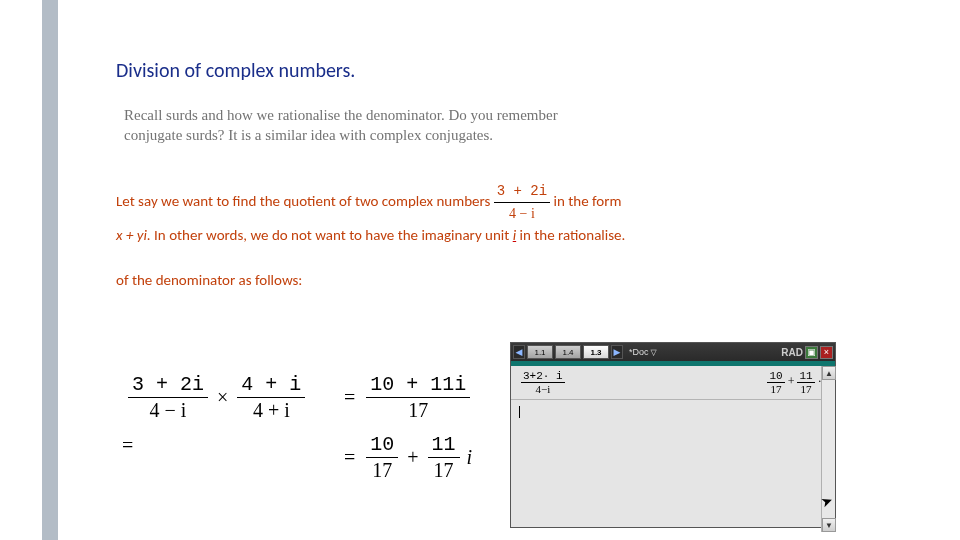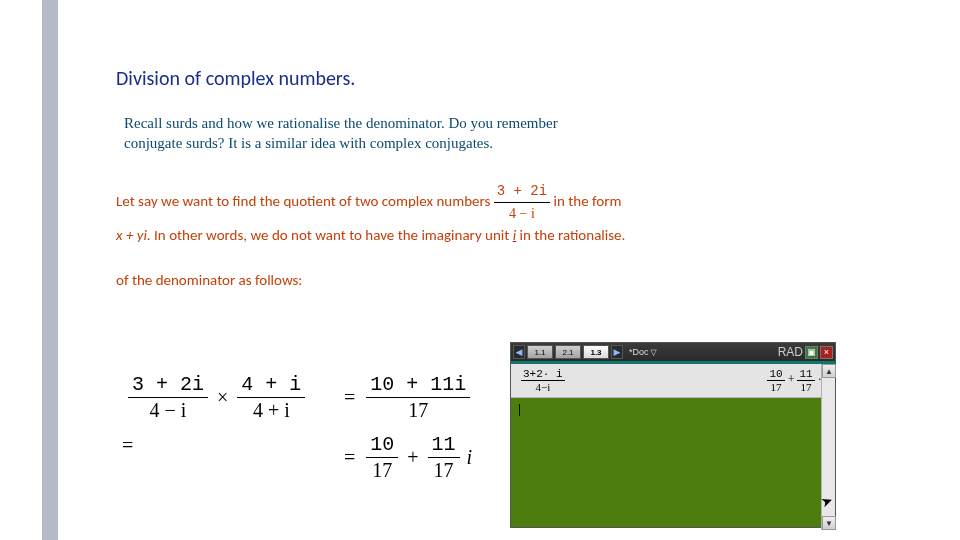--- a/index.html
+++ b/index.html
@@ -15,36 +15,36 @@
     position: absolute;
     left: 42px;
     top: 0;
     width: 16px;
     height: 540px;
     background: #b3bcc6;
   }
   .content {
     position: absolute;
     left: 116px;
-    top: 66px;
+    top: 58px;
     width: 730px;
   }
   .title {
     font-family: "Calibri", Arial, sans-serif;
     font-size: 20px;
     color: #1a2e8a;
     margin-bottom: 24px;
   }
   .recall {
     font-size: 15px;
-    color: #0c4a6e;
+    color: #737373;
     line-height: 1.3;
     width: 480px;
     margin-left: 8px;
-    margin-bottom: 28px;
+    margin-bottom: 36px;
   }
   .body-text {
     font-family: "Calibri", Arial, sans-serif;
     font-size: 15px;
     color: #c2410c;
     line-height: 1.5;
     margin-bottom: 18px;
   }
   .body-text .i-red { font-style: italic; text-decoration: underline; text-decoration-color: #cc0000; }
   .frac {
@@ -98,34 +98,34 @@
     border: 1px solid #555;
     border-radius: 0;
     color: #000;
     font-size: 8px;
     display: flex; align-items: center; justify-content: center;
   }
   .calc-tab.active { background: linear-gradient(#fefefe, #d8d8d8); font-weight: bold; }
   .calc-doc { margin-left: 4px; color: #ddd; font-size: 9px; }
   .calc-doc .drop { font-size: 8px; margin-left: 2px; }
   .calc-right { margin-left: auto; display: flex; gap: 2px; align-items: center; }
-  .calc-badge { font-size: 12px; color: #ccc; }
+  .calc-badge { font-size: 10px; color: #ccc; font-weight: bold; }
   .calc-btn-sm {
     width: 13px; height: 13px;
     border: 1px solid #777;
     display: flex; align-items: center; justify-content: center;
     font-size: 9px;
   }
   .calc-btn-green { background: #3c7a3c; color: #fff; }
   .calc-btn-red { background: #aa2020; color: #fff; }
   .calc-body {
     position: relative;
     height: 166px;
-    background: #4d7c0f;
-    border-top: 3px solid #0f766e;
+    background: #e5e5e5;
+    border-top: 5px solid #0f766e;
   }
   .calc-row {
     height: 34px;
     background: #e4e4e4;
     border-bottom: 1px solid #b4b4b4;
     display: flex;
     align-items: center;
     justify-content: space-between;
     padding: 0 10px;
     font-family: "Times New Roman", Times, serif;
@@ -232,21 +232,21 @@
 
 <div class="calc">
   <div class="calc-top">
     <div class="calc-nav-arrow">
         <span>◀</span>
       </div>
     <div class="calc-tab">
         <span>1.1</span>
       </div>
     <div class="calc-tab">
-        <span>2.1</span>
+        <span>1.4</span>
       </div>
     <div class="calc-tab active">
         <span>1.3</span>
       </div>
     <div class="calc-nav-arrow">
         <span>▶</span>
       </div>
     <div class="calc-doc">
       <span>*Doc</span><span class="drop">▽</span>
     </div>

